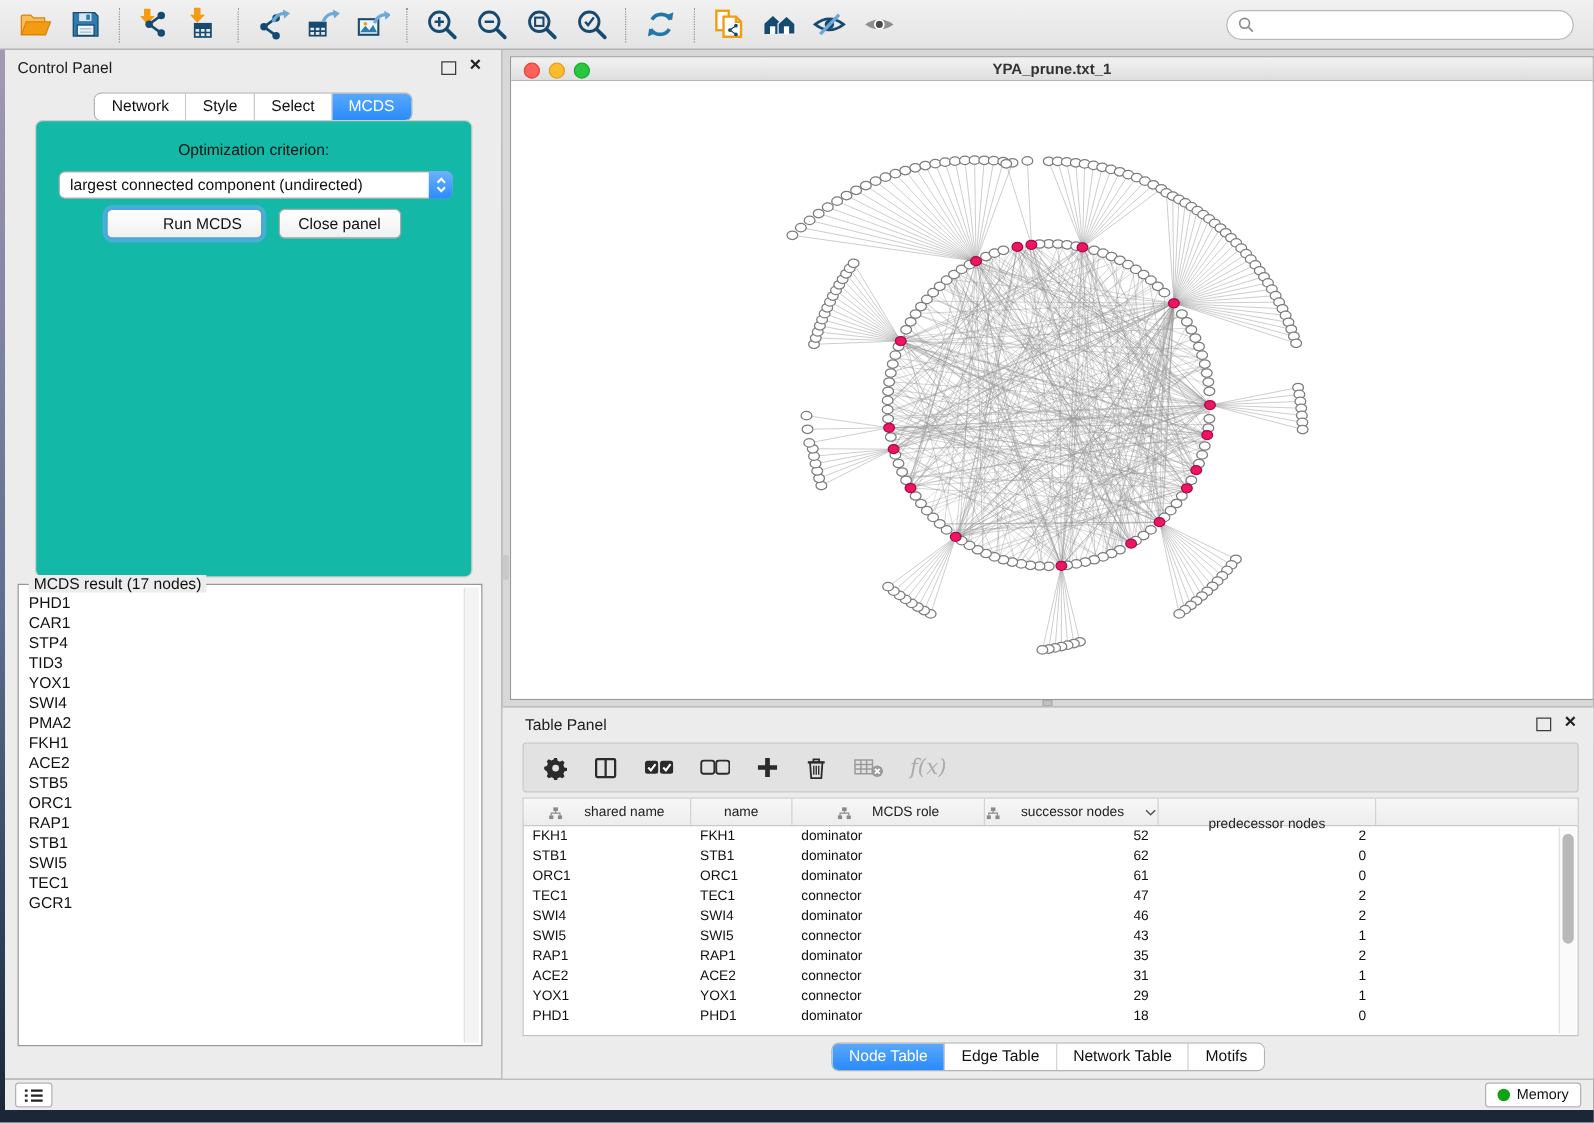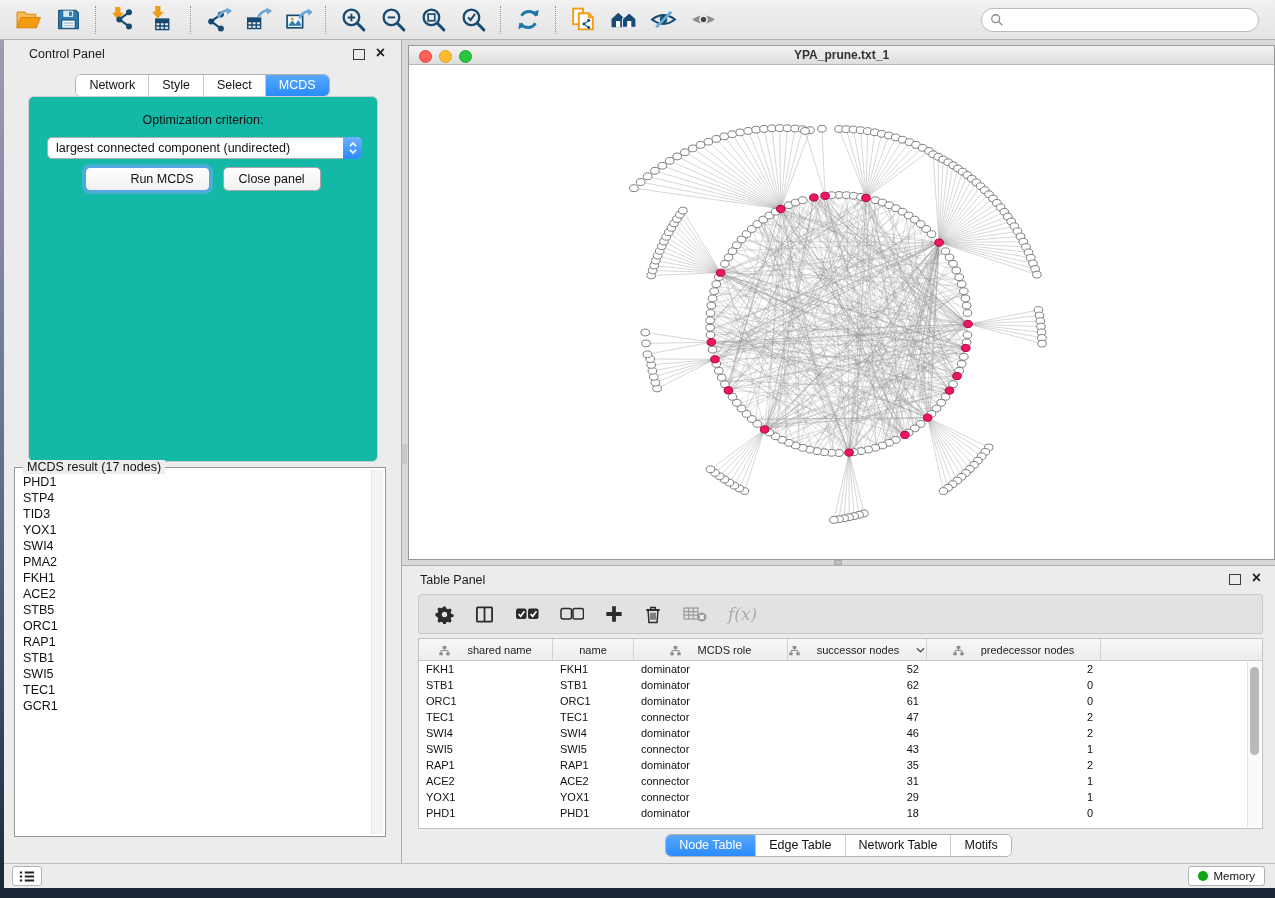--- a/index.html
+++ b/index.html
@@ -16,21 +16,21 @@
   .tb-btn svg{width:27px;height:27px;}
   .tb-sep{width:0;height:28px;border-left:1px dotted #979797;margin:0 7px;flex:0 0 auto;}
   #toolbar-search{position:absolute;right:16px;top:8px;width:278px;height:24px;box-sizing:border-box;
     background:#fff;border:1px solid #b9b9b9;border-radius:12px;display:flex;align-items:center;padding-left:8px;}
   #toolbar-search svg{width:14px;height:14px;margin-right:6px;}
   #toolbar-search input{border:none;outline:none;flex:1;font-size:12px;background:transparent;height:18px;}
 
   
   #control-panel{position:absolute;left:4px;top:40px;width:398px;height:823px;box-sizing:border-box;
     background:#ececec;border-right:1px solid #adadad;}
-  .panel-header{position:relative;height:28px;margin-left:15px;}
+  .panel-header{position:relative;height:28px;}
   .panel-title{position:absolute;left:10px;top:7px;font-size:12.5px;color:#1c1c1c;}
   .float-icon{position:absolute;top:9px;width:10px;height:9px;border:1.5px solid #3c3c3c;background:transparent;}
   .close-icon{position:absolute;top:3px;font-size:16px;font-weight:bold;color:#222;line-height:20px;}
   #cp-float{right:36px;} #cp-close{right:16px;}
   .seg{display:inline-flex;border:1px solid #b3b3b3;border-radius:6px;background:#fff;}
   .seg-btn{padding:3px 13px;font-size:12.5px;color:#111;background:#fff;border-right:1px solid #c9c9c9;line-height:15px;}
   .seg-btn:first-child{border-radius:5px 0 0 5px;}
   .seg-btn:last-child{border-right:none;border-radius:0 5px 5px 0;}
   .seg-btn.sel{background:linear-gradient(#58a8fd,#2a8bfb);color:#fff;}
   #cp-tabs{position:absolute;left:0;top:34px;width:100%;text-align:center;}
@@ -286,20 +286,21 @@
     </div>
     <div id="cp-buttons">
       <button class="btn focus">Run MCDS</button>
       <button class="btn">Close panel</button>
     </div>
   </div>
   <div id="mcds-result">
     <span id="mcds-legend">MCDS result (17 nodes)</span>
     <div id="mcds-list">
         <div>PHD1</div>
+        <div>CAR1</div>
         <div>STP4</div>
         <div>TID3</div>
         <div>YOX1</div>
         <div>SWI4</div>
         <div>PMA2</div>
         <div>FKH1</div>
         <div>ACE2</div>
         <div>STB5</div>
         <div>ORC1</div>
         <div>RAP1</div>
@@ -1135,21 +1136,21 @@
                 <rect x="4" y="1" width="4" height="3.2"></rect>
                 <rect x="0.4" y="8" width="3.6" height="3.2"></rect>
                 <rect x="8" y="8" width="3.6" height="3.2"></rect>
               </g>
             </svg>
             <span>successor nodes</span>
             <svg viewBox="0 0 10 6" width="9" height="6">
               <path d="M1 1 l4 4 4-4" stroke="#555" fill="none" stroke-width="1.4"></path>
             </svg>
           </div>
-          <div class="th" style="width: 174px;">
+          <div class="th" style="width: 174px; flex-direction: column;">
             <svg viewBox="0 0 12 12" width="11" height="11">
               <path d="M6 4 v2 M2.2 8 V6 h7.6 v2" stroke="#8a8a8a" fill="none"></path>
               <g fill="#8a8a8a">
                 <rect x="4" y="1" width="4" height="3.2"></rect>
                 <rect x="0.4" y="8" width="3.6" height="3.2"></rect>
                 <rect x="8" y="8" width="3.6" height="3.2"></rect>
               </g>
             </svg>
             <span>predecessor nodes</span>
           </div>

